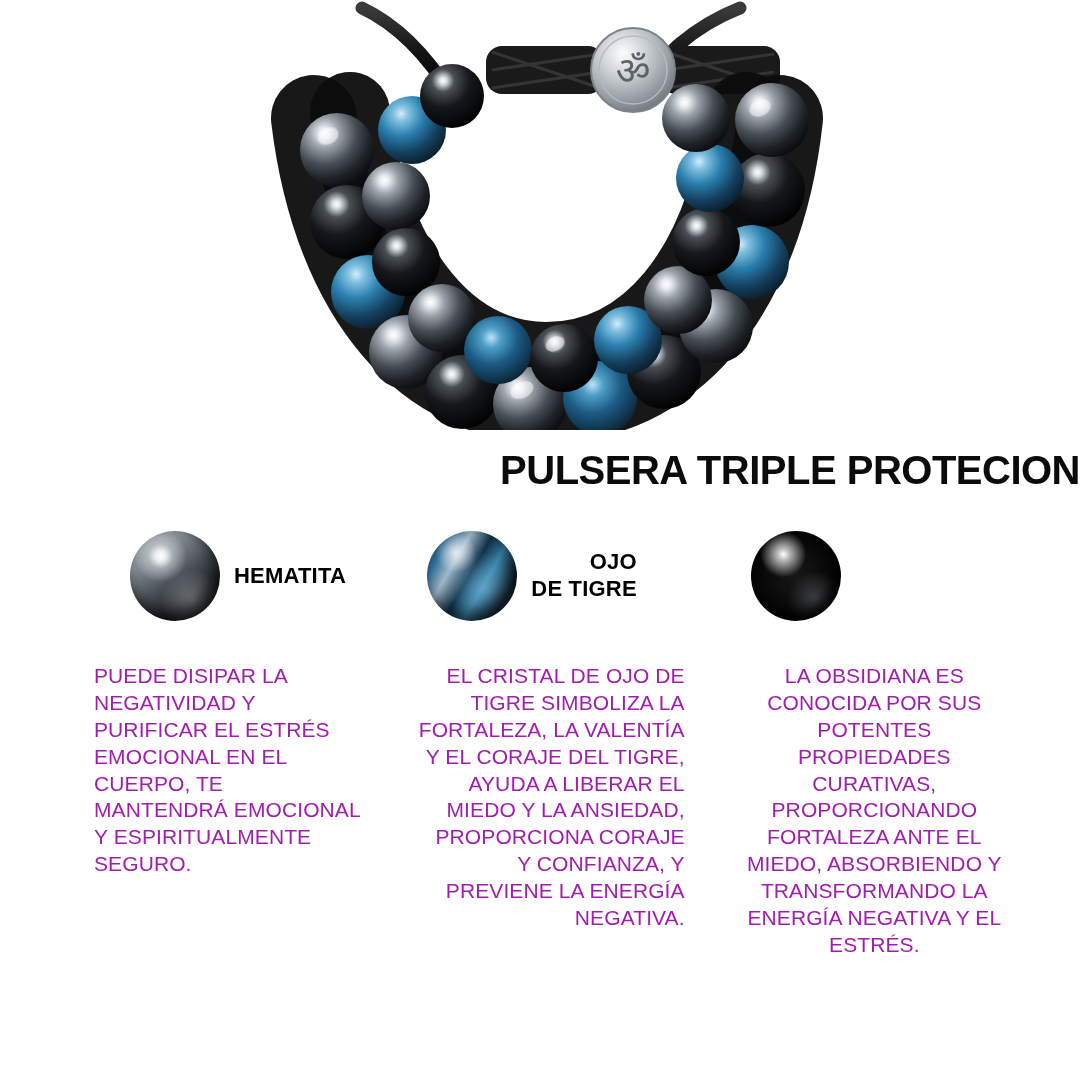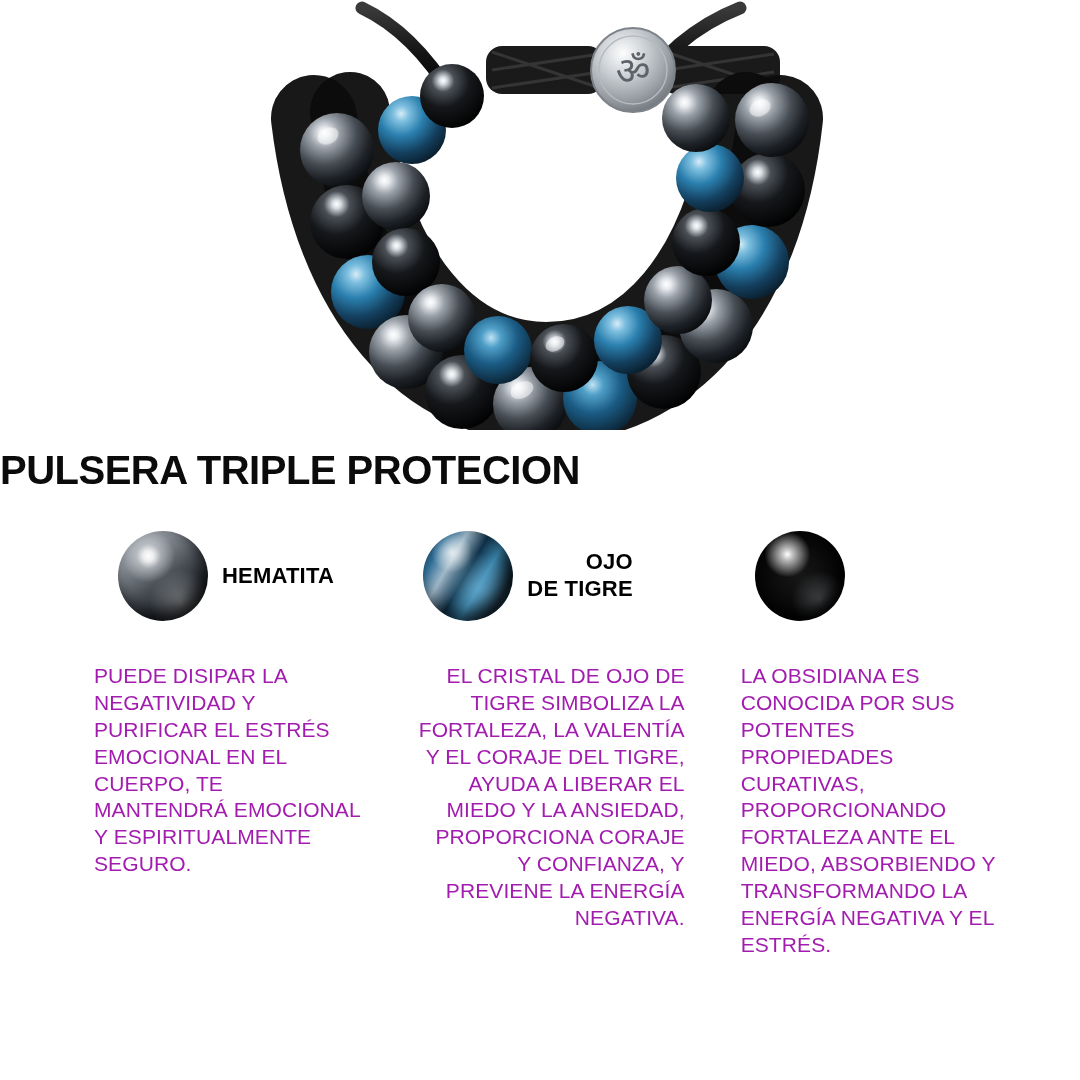--- a/index.html
+++ b/index.html
@@ -28,34 +28,34 @@
     position: absolute;
     left: 50%;
     top: 0px;
     transform: translateX(-50%);
     width: 880px;
     height: 430px;
   }
 
   
   .title {
-    text-align: left;
+    text-align: right;
     font-size: 40px;
     font-weight: bold;
     letter-spacing: -0.5px;
     color: #0b0b0b;
     margin-top: 18px;
     font-family: "Liberation Sans", sans-serif;
   }
 
   
   .stones-row {
     display: flex;
     margin-top: 38px;
-    padding: 0 40px;
+    padding: 0 52px;
   }
   .stone-col {
     flex: 1 1 33.33%;
     display: flex;
     align-items: center;
     justify-content: flex-start;
     gap: 14px;
   }
   .stone-col.c1 { padding-left: 78px; }
   .stone-col.c2 { padding-left: 50px; }
@@ -109,21 +109,21 @@
   }
   .desc-col {
     flex: 1 1 0;
     font-size: 21px;
     line-height: 1.28;
     color: #a21caf;
     letter-spacing: 0.1px;
   }
   .desc-col.c1 { max-width: 268px; }
   .desc-col.c2 { max-width: 300px; text-align: right; }
-  .desc-col.c3 { max-width: 310px; }
+  .desc-col.c3 { max-width: 310px; text-align: center; }
 </style>
 </head>
 <body>
 
 <div class="page">
 
   <div class="product-image">
     <div class="bracelet-wrap">
       <svg viewBox="0 0 880 430" width="880" height="430">
         <defs>

